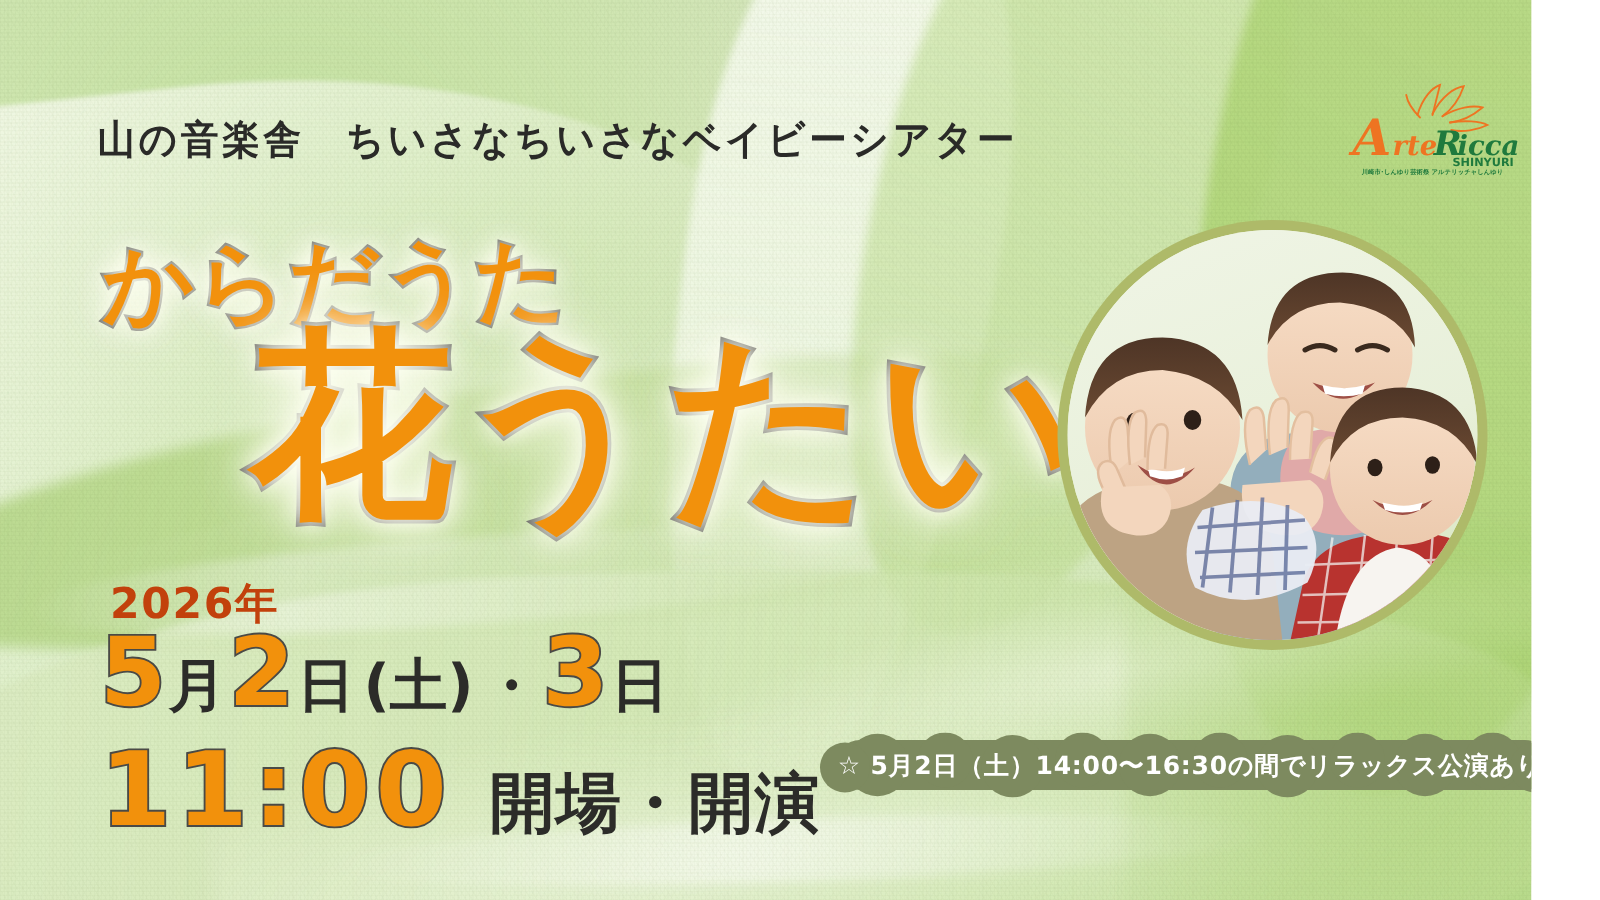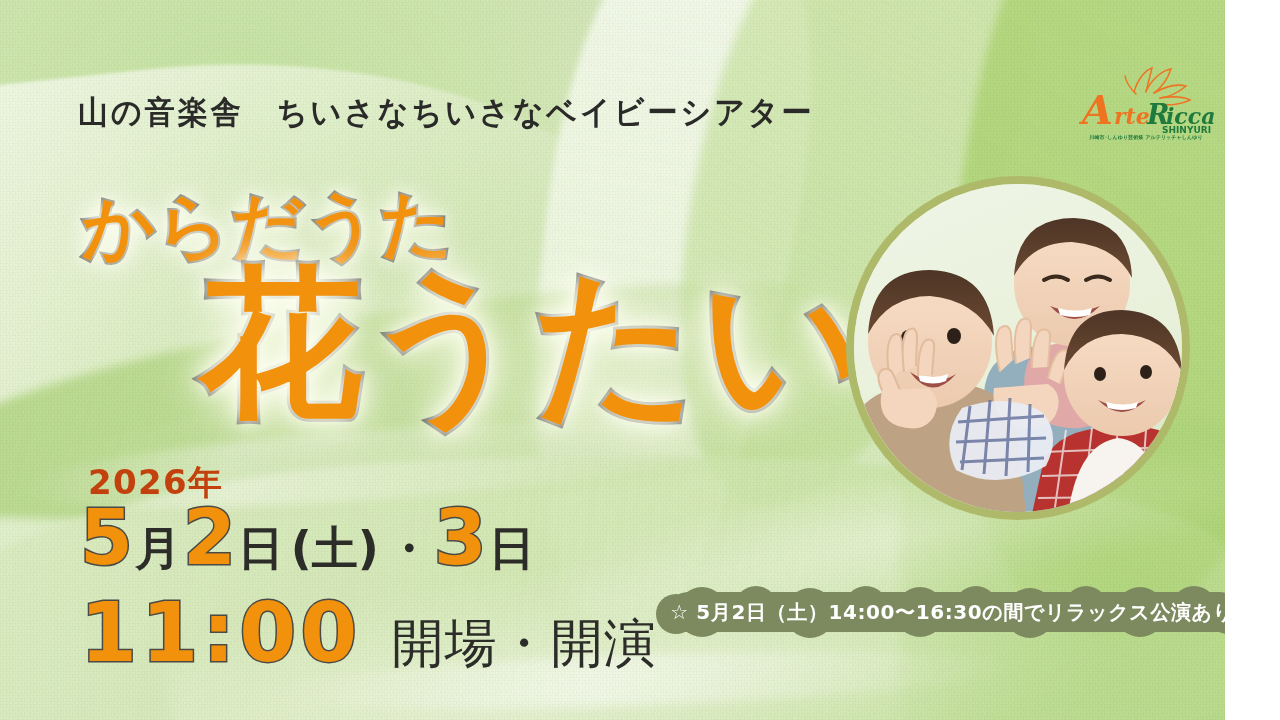--- a/index.html
+++ b/index.html
@@ -150,20 +150,21 @@
   .title-big{
     position:absolute;left:200px;top:262px;
     font-size:162px;font-weight:800;letter-spacing:.015em;
     color:#F2910C;white-space:nowrap;
     -webkit-text-stroke:6px #4a4a46;
     paint-order:stroke fill;
     text-shadow:
       0 0 18px #fdfff2, 0 0 30px #fdfff2, 0 0 46px rgba(255,255,240,.95),
       0 0 64px rgba(255,255,240,.75);
     line-height:1;
+    font-family:Liberation Serif, serif;
   }
 
   
   .date-year{
     position:absolute;left:88px;top:460px;
     font-size:34px;font-weight:700;color:#c2410c;letter-spacing:.04em;
     white-space:nowrap;
   }
   .date-main{
     position:absolute;left:80px;top:500px;
@@ -184,21 +185,21 @@
   .time-row{
     position:absolute;left:80px;top:592px;
     white-space:nowrap;display:flex;align-items:baseline;
   }
   .time-row .tnum{
     font-size:82px;font-weight:800;color:#F2910C;
     -webkit-text-stroke:3px #4a4a46;paint-order:stroke fill;
     line-height:1;letter-spacing:.05em;
   }
   .time-row .tlabel{
-    font-size:52px;font-weight:400;color:#2c2c29;line-height:1;
+    font-size:52px;font-weight:700;color:#2c2c29;line-height:1;
     margin-left:30px;letter-spacing:.02em;
   }
 
   
   .photo-ring{
     position:absolute;left:846px;top:176px;width:344px;height:344px;
     border-radius:50%;
     background:#AEBA69;
     box-shadow:0 0 0 0 rgba(0,0,0,0);
   }

